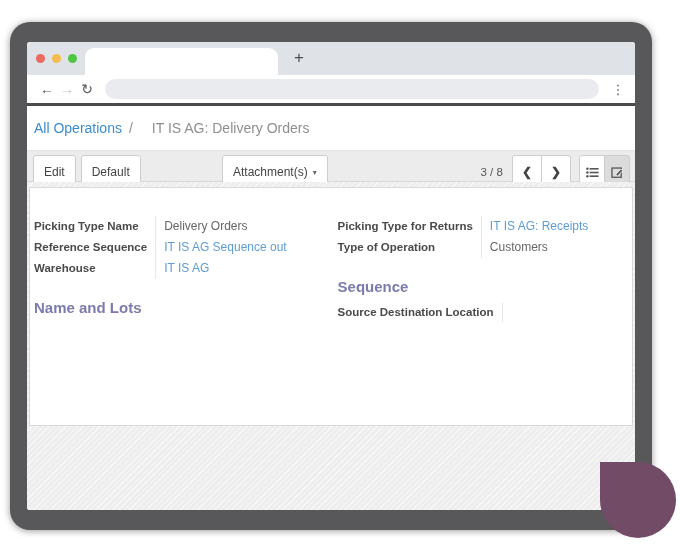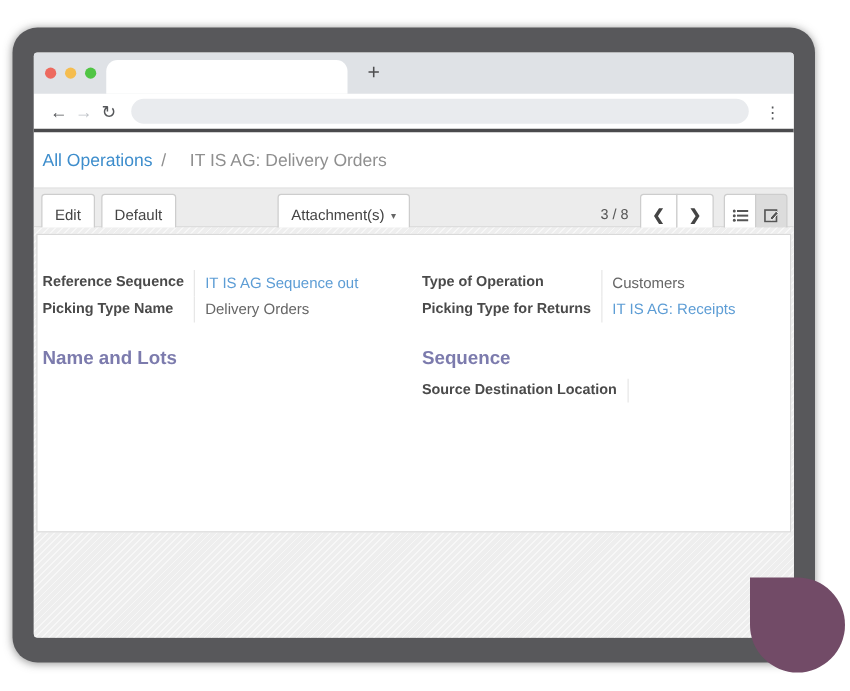--- a/index.html
+++ b/index.html
@@ -180,43 +180,47 @@
         </div>
       </div>
 
       <div class="content">
         <div class="sheet">
           <div class="cols">
 
             <div class="col-left">
               <div class="grp">
                 <div class="frow">
+                  <span class="flabel">Picking Type Name</span>
+                  <span class="fvalue">Delivery Orders</span>
+                </div>
+                <div class="frow">
                   <span class="flabel">Reference Sequence</span>
                   <span class="fvalue link">IT IS AG Sequence out</span>
                 </div>
                 <div class="frow">
-                  <span class="flabel">Picking Type Name</span>
-                  <span class="fvalue">Delivery Orders</span>
+                  <span class="flabel">Warehouse</span>
+                  <span class="fvalue link">IT IS AG</span>
                 </div>
               </div>
 
               <div class="section-title">Name and Lots</div>
 
             </div>
 
             <div class="col-right">
               <div class="grp">
                 <div class="frow">
+                  <span class="flabel">Picking Type for Returns</span>
+                  <span class="fvalue link">IT IS AG: Receipts</span>
+                </div>
+                <div class="frow">
                   <span class="flabel">Type of Operation</span>
                   <span class="fvalue">Customers</span>
                 </div>
-                <div class="frow">
-                  <span class="flabel">Picking Type for Returns</span>
-                  <span class="fvalue link">IT IS AG: Receipts</span>
-                </div>
               </div>
 
               <div class="section-title">Sequence</div>
 
               <div class="grp">
                 <div class="frow">
                   <span class="flabel">Source Destination Location</span>
                   <span class="fvalue link"></span>
                 </div>
               </div>

